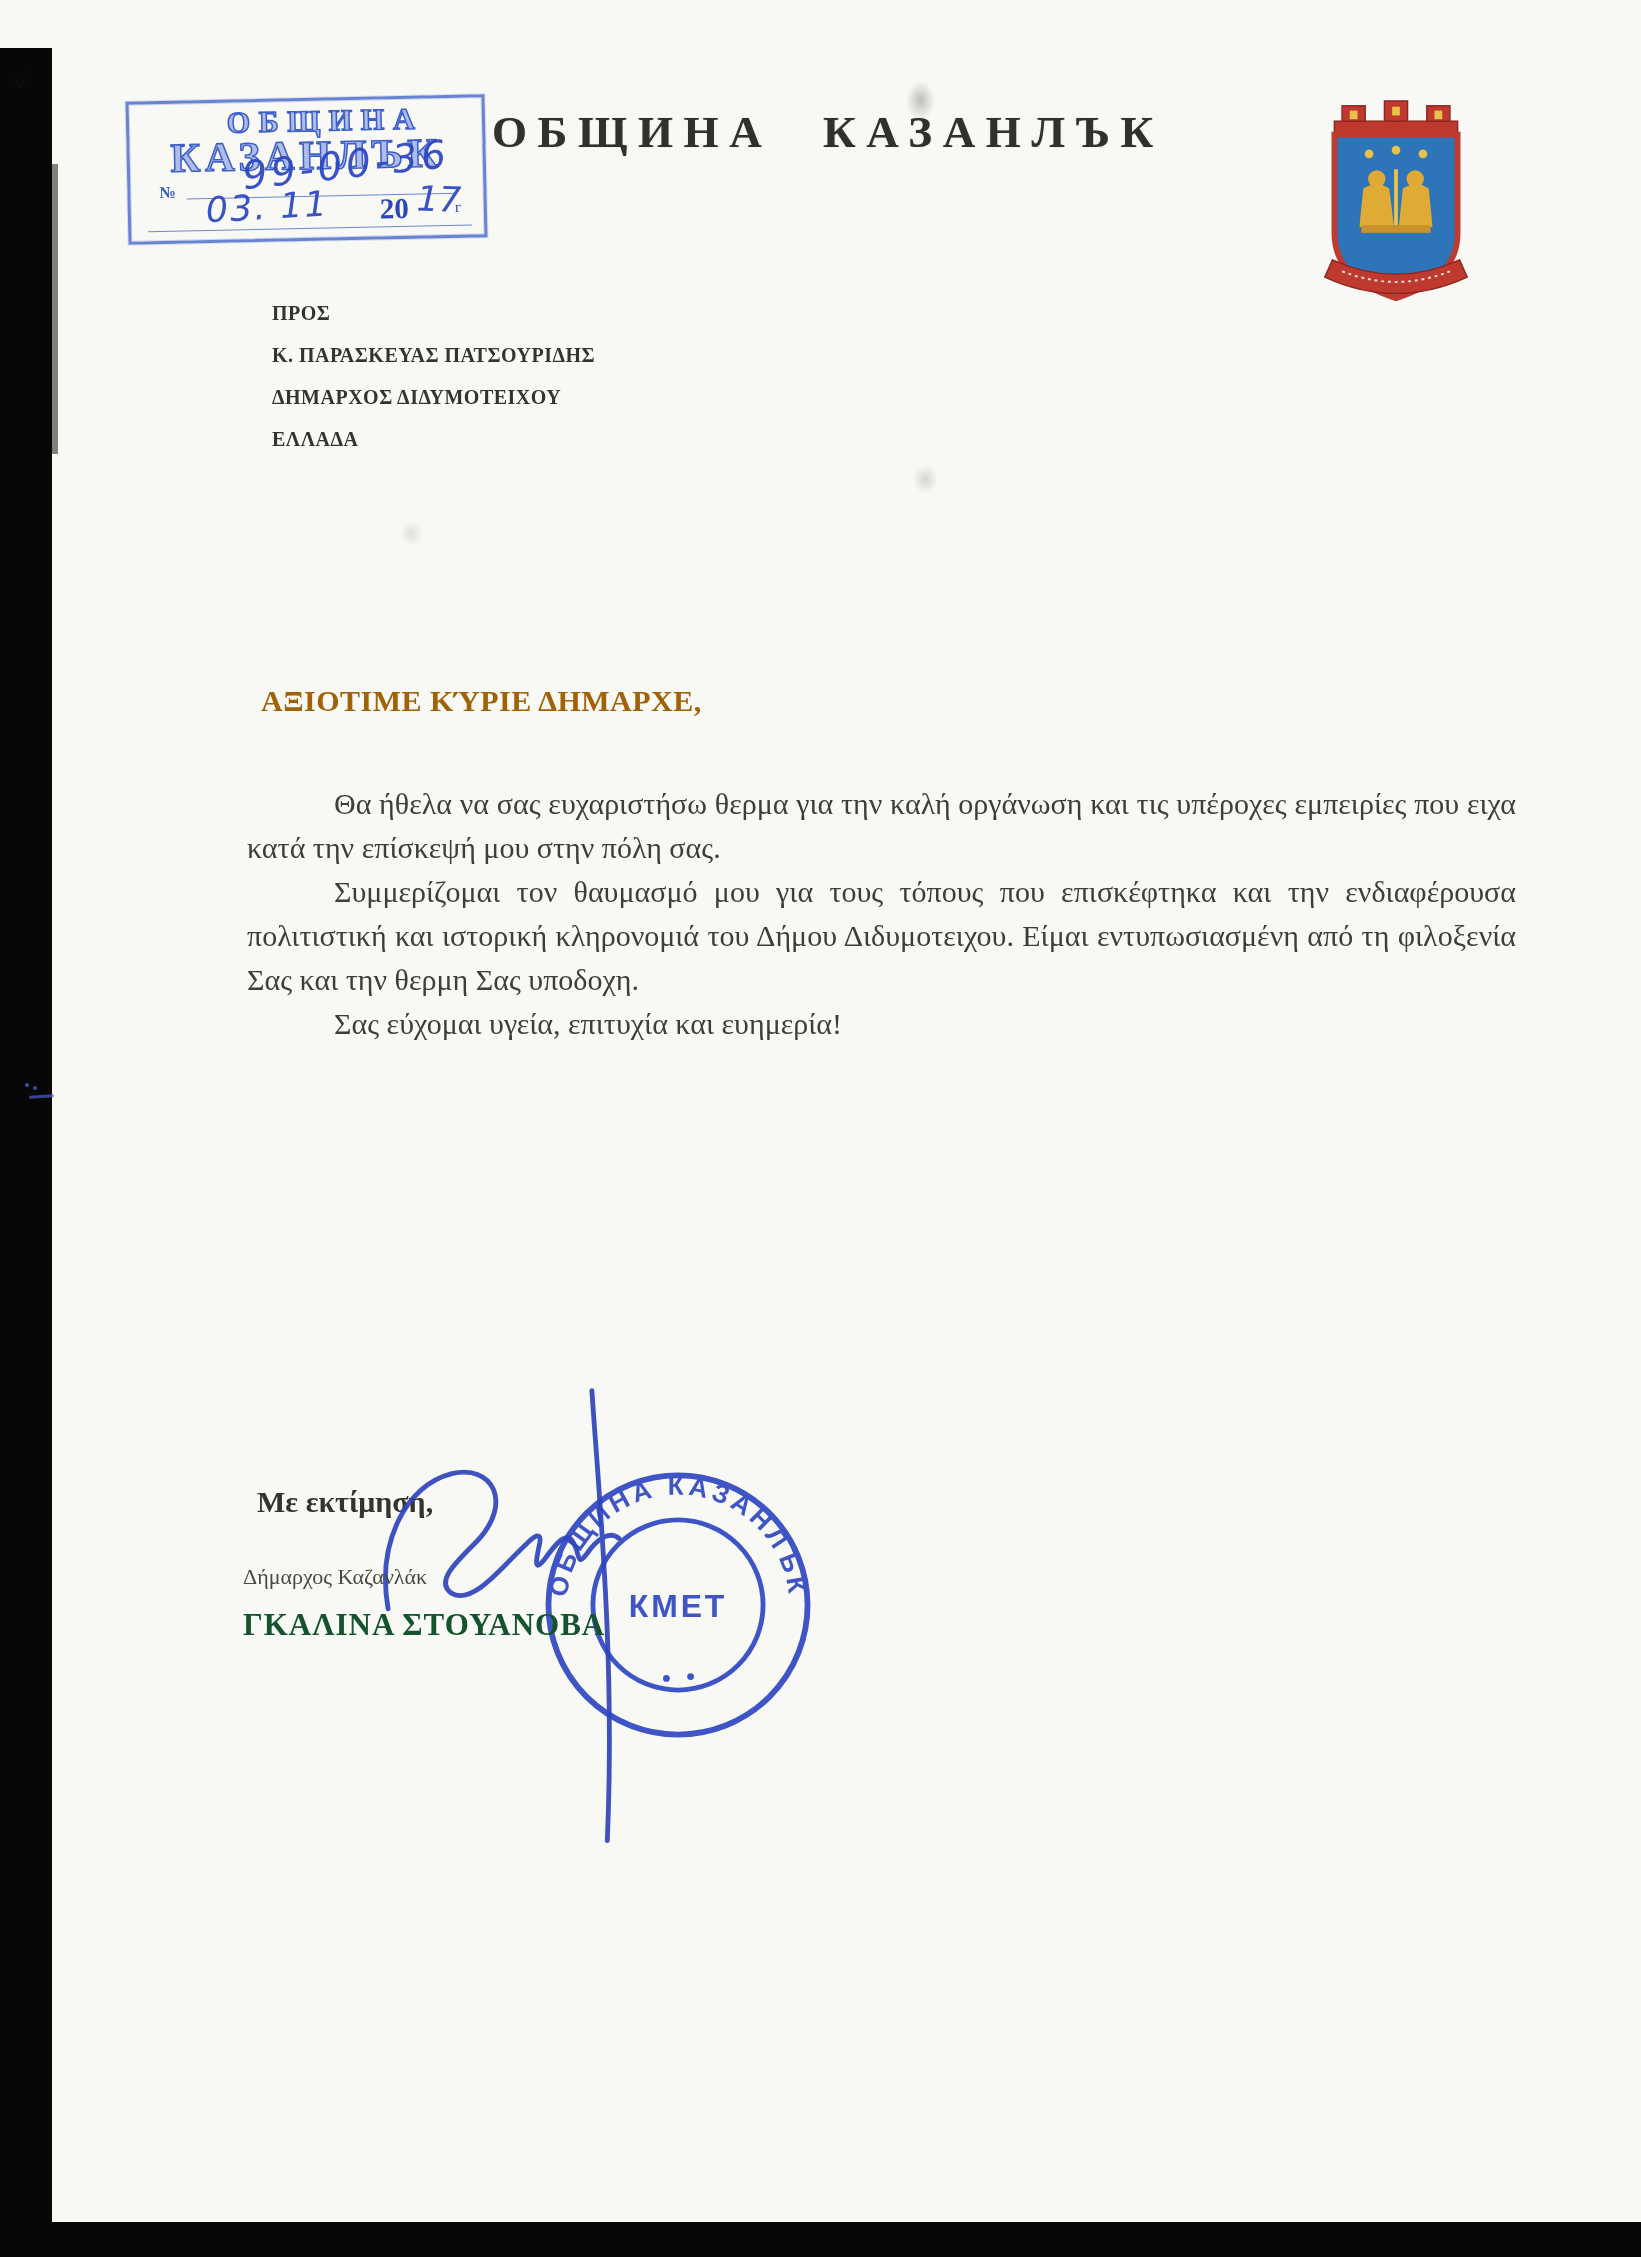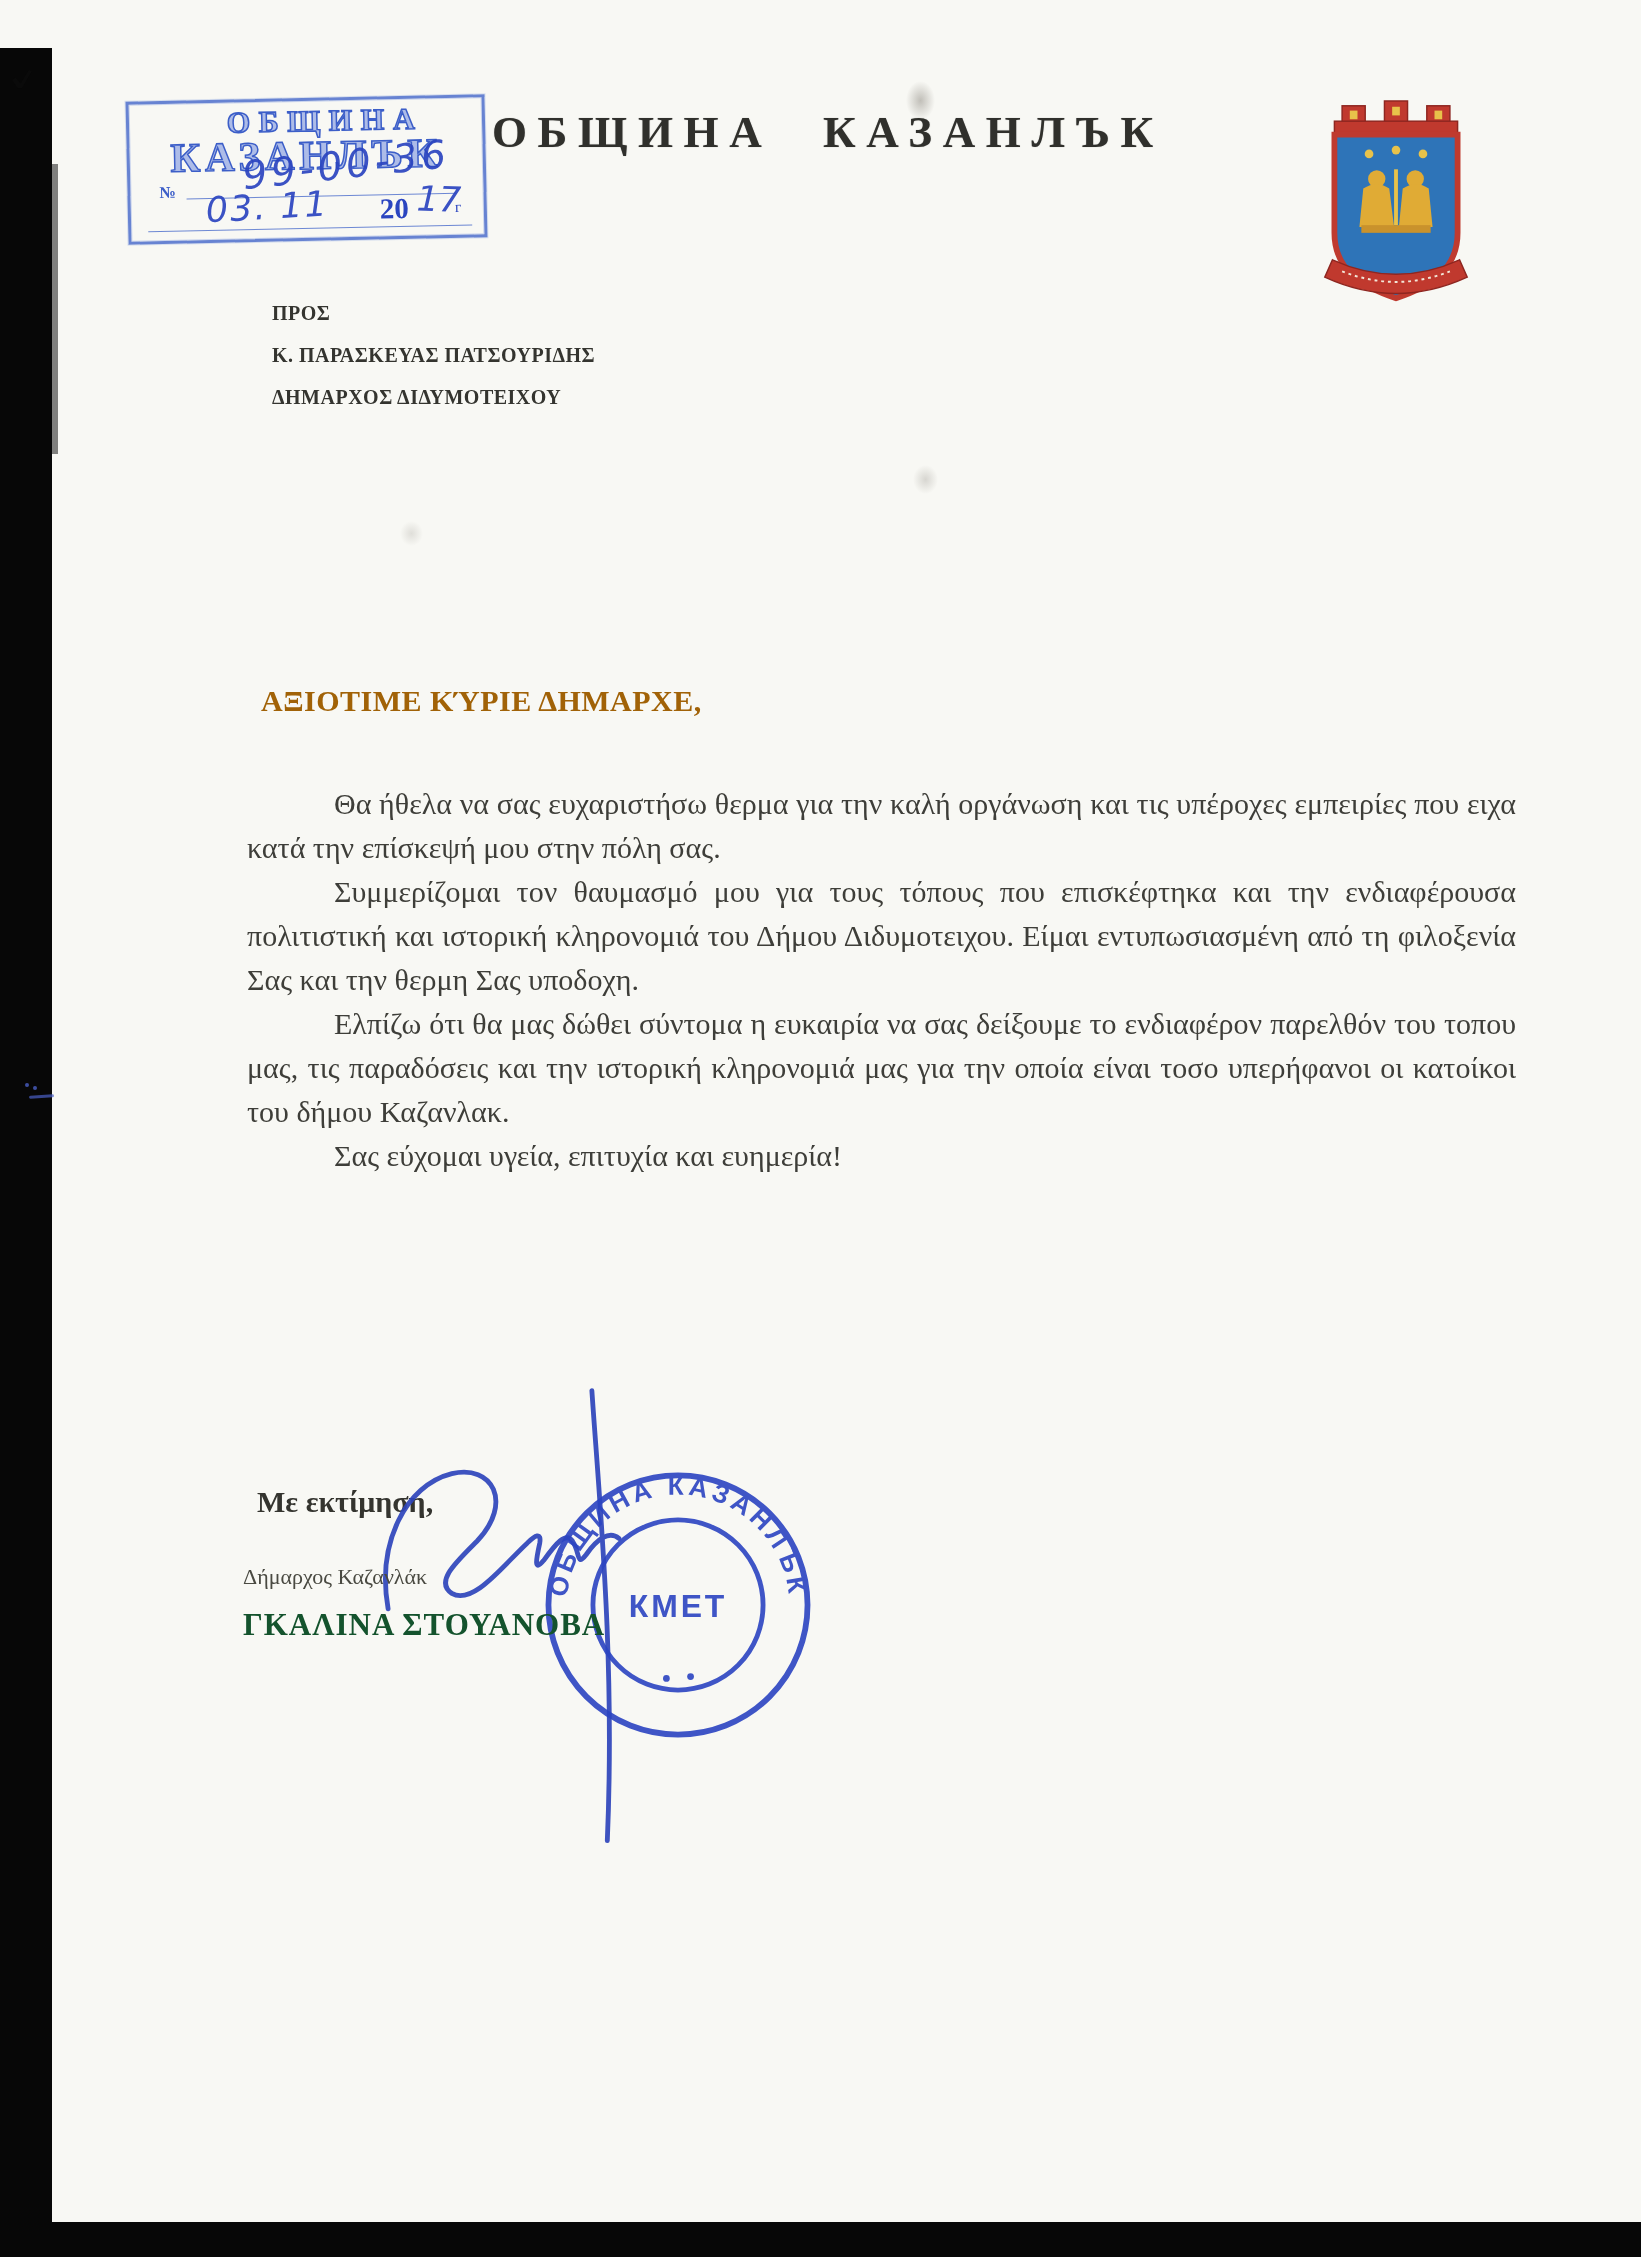--- a/index.html
+++ b/index.html
@@ -130,28 +130,28 @@
     <rect x="44" y="132" width="72" height="8" fill="#c9922c"></rect>
 
     <path d="M14,168 q66,30 132,0 l8,18 q-74,34 -148,0 z" fill="#c0392e" stroke="#8e2620" stroke-width="1.5"></path>
     <path d="M24,180 q56,22 112,0" fill="none" stroke="#f2e6d8" stroke-width="2" stroke-dasharray="3 4"></path>
   </svg>
 
   <div class="recipient">
     <div>ΠΡΟΣ</div>
     <div>Κ. ΠΑΡΑΣΚΕΥΑΣ ΠΑΤΣΟΥΡΙΔΗΣ</div>
     <div>ΔΗΜΑΡΧΟΣ ΔΙΔΥΜΟΤΕΙΧΟΥ</div>
+    <div>ΕΛΛΑΔΑ</div>
   </div>
 
   <div class="salutation">ΑΞΙΟΤΙΜΕ ΚΎΡΙΕ ΔΗΜΑΡΧΕ,</div>
 
   <div class="body-text">
     <p>Θα ήθελα να σας ευχαριστήσω θερμα για την καλή οργάνωση και τις υπέροχες εμπειρίες που ειχα κατά την επίσκεψή μου στην πόλη σας.</p>
     <p>Συμμερίζομαι τον θαυμασμό μου για τους τόπους που επισκέφτηκα και την ενδιαφέρουσα πολιτιστική και ιστορική κληρονομιά του Δήμου Διδυμοτειχου. Είμαι εντυπωσιασμένη από τη φιλοξενία Σας και την θερμη Σας υποδοχη.</p>
-    <p>Ελπίζω ότι θα μας δώθει σύντομα η ευκαιρία να σας δείξουμε το ενδιαφέρον παρελθόν του τοπου μας,  τις παραδόσεις  και την ιστορική κληρονομιά μας για την οποία  είναι τοσο υπερήφανοι οι κατοίκοι του δήμου Καζανλακ.</p>
     <p class="last">Σας εύχομαι υγεία, επιτυχία και ευημερία!</p>
   </div>
 
   <div class="valediction">Με εκτίμηση,</div>
 
   <svg class="signature-svg" width="406" height="478" viewBox="0 0 420 495">
     <g fill="none" stroke="#2e44bb" stroke-width="5" stroke-linecap="round" opacity="0.92">
       <path d="M32,238 C 20,170 50,110 98,98 C 140,88 162,128 124,168 C 102,190 80,210 98,222 C 120,235 152,192 176,170 C 184,162 191,158 189,170 C 185,188 183,200 193,188 C 206,170 216,158 223,168 C 231,180 227,195 237,182 C 249,165 261,157 271,165"></path>
       <path d="M243,12 C 251,130 267,290 259,478"></path>
     </g>

